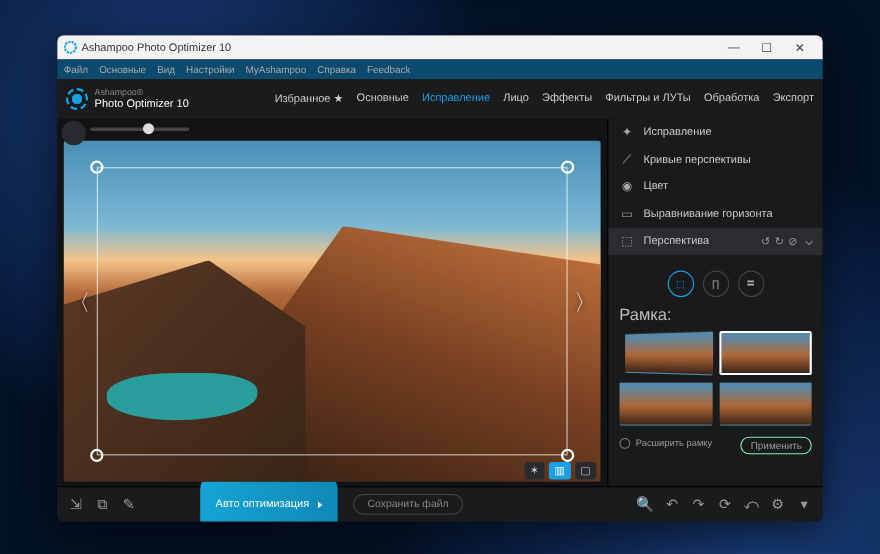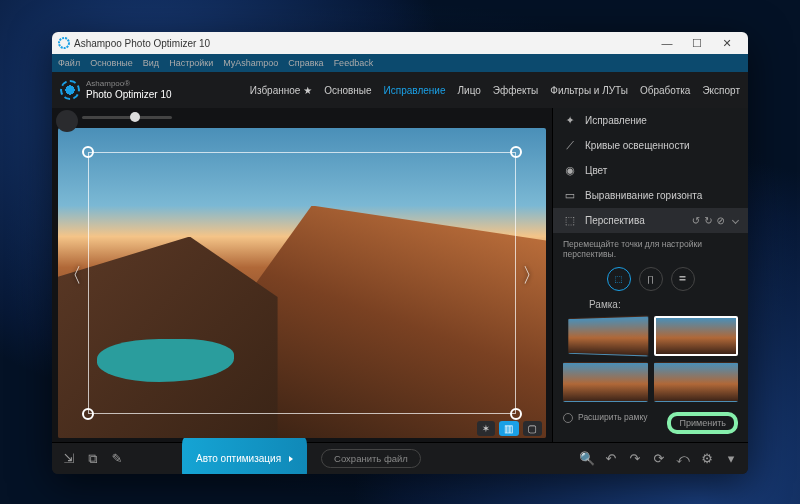--- a/index.html
+++ b/index.html
@@ -85,28 +85,28 @@
   .panel-item { display:flex; align-items:center; gap:8px; padding:6px 10px; cursor:default; }
   .panel-item.active { background:#2a2c30; }
   .panel-item .picon { width:14px; text-align:center; color:#aaa; font-size:11px;}
   .panel-item .arrow { width:5px;height:5px;border-right:1px solid #888;border-bottom:1px solid #888; transform:rotate(-45deg);}
   .panel-item.active .arrow { transform:rotate(45deg); }
   .panel-item .rot-icons { margin-left:auto; display:flex; gap:4px; font-size:10px; color:#999;}
   .sub-content { padding:6px 10px 10px; font-size:8.5px; color:#999; }
   .mode-row { display:flex; justify-content:center; gap:8px; margin:8px 0; }
   .mode-btn { width:24px;height:24px;border:1px solid #444;border-radius:50%; display:flex;align-items:center;justify-content:center; color:#aaa; }
   .mode-btn.active { border-color:#1aa0e6; color:#1aa0e6; }
-  .frames-label { font-size:10px; color:#bbb; margin-top:4px;margin-left:26px;}
+  .frames-label { font-size:15px; color:#bbb; margin-top:4px;}
   .frames-grid { display:grid; grid-template-columns:1fr 1fr; gap:6px; margin-top:6px;}
   .thumb { height:40px; background:linear-gradient(to bottom,#4a8fb8 0%,#b06838 55%,#3d2418 100%); border-radius:2px; border:1px solid transparent; position:relative;}
   .thumb.selected { border:2px solid #fff; }
   .thumb.persp1 { transform:perspective(100px) rotateY(-10deg) scale(0.95); }
   .expand-row { display:flex; align-items:flex-start; justify-content:space-between; margin-top:10px;}
   .radio { width:10px;height:10px;border:1px solid #777;border-radius:50%; display:inline-block; margin-right:5px; vertical-align:middle;}
-  .apply-btn { border:4px solid #86efac; border-radius:10px; padding:2px 8px; font-size:9px;}
+  .apply-btn { border:1px solid #86efac; border-radius:10px; padding:2px 8px; font-size:9px;}
 
   .toolbar {
     height:32px; background:#1a1b1d; display:flex; align-items:center; padding:0 8px; gap:6px;
     border-top:1px solid #000;
   }
   .tb-icon { color:#999; font-size:13px; width:18px; text-align:center; }
   .auto-btn {
     background:linear-gradient(90deg,#15a4d4,#1089b8); color:#fff;
     border-radius:14px; padding:22px 14px; font-size:10px; display:flex; align-items:center; gap:4px;
     margin-left:50px;
@@ -196,21 +196,21 @@
       </div>
     </div>
 
     <div class="sidepanel">
       <div class="panel-item">
         <span class="picon">✦</span>
         <span>Исправление</span>
       </div>
       <div class="panel-item">
         <span class="picon">⟋</span>
-        <span>Кривые освещенности</span>
+        <span>Кривые перспективы</span>
       </div>
       <div class="panel-item">
         <span class="picon">◉</span>
         <span>Цвет</span>
       </div>
       <div class="panel-item">
         <span class="picon">▭</span>
         <span>Выравнивание горизонта</span>
       </div>
       <div class="panel-item active">
@@ -218,21 +218,20 @@
         <span>Перспектива</span>
         <div class="rot-icons">
           <span>↺</span>
           <span>↻</span>
           <span>⊘</span>
         </div>
         <span class="arrow"></span>
       </div>
 
       <div class="sub-content">
-        <div>Перемещайте точки для настройки перспективы.</div>
         <div class="mode-row">
           <div class="mode-btn active">⬚</div>
           <div class="mode-btn">∏</div>
           <div class="mode-btn">〓</div>
         </div>
         <div class="frames-label">Рамка:</div>
         <div class="frames-grid">
           <div class="thumb persp1"></div>
           <div class="thumb selected"></div>
           <div class="thumb"></div>

